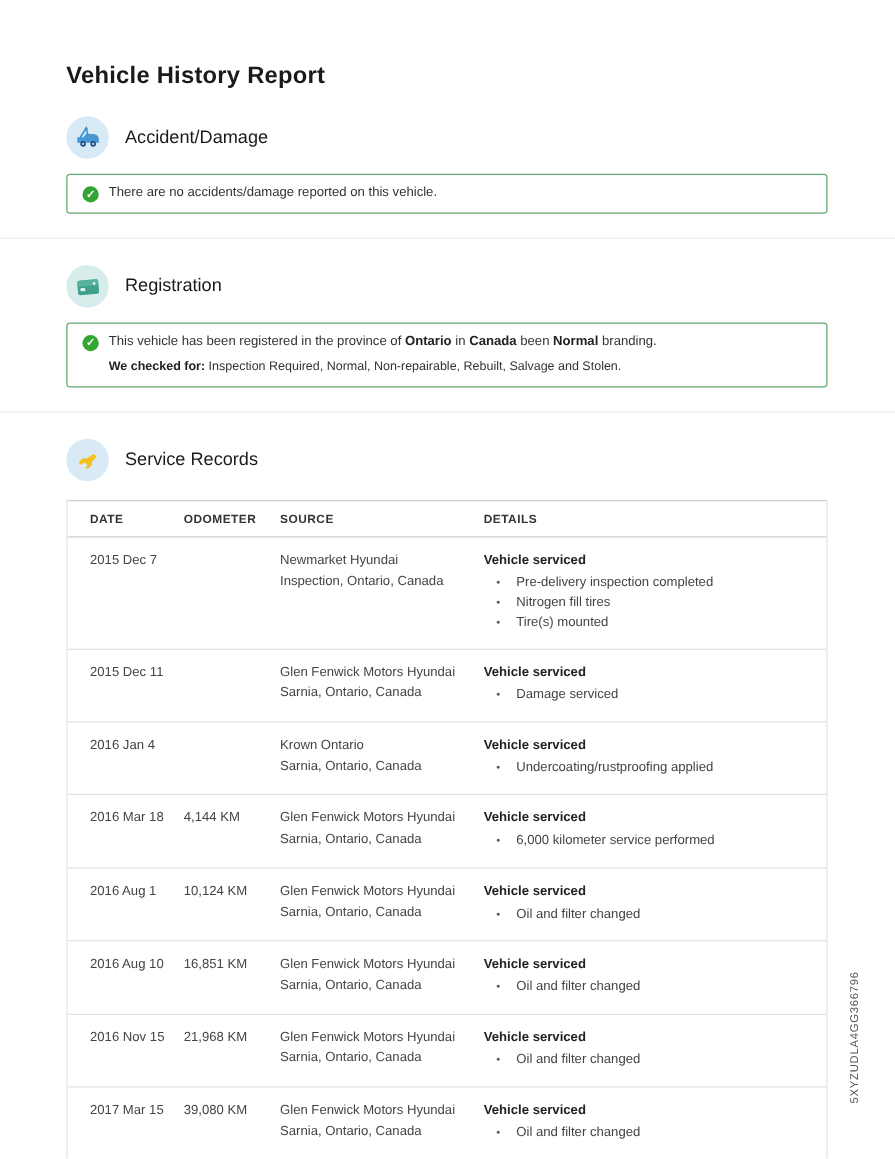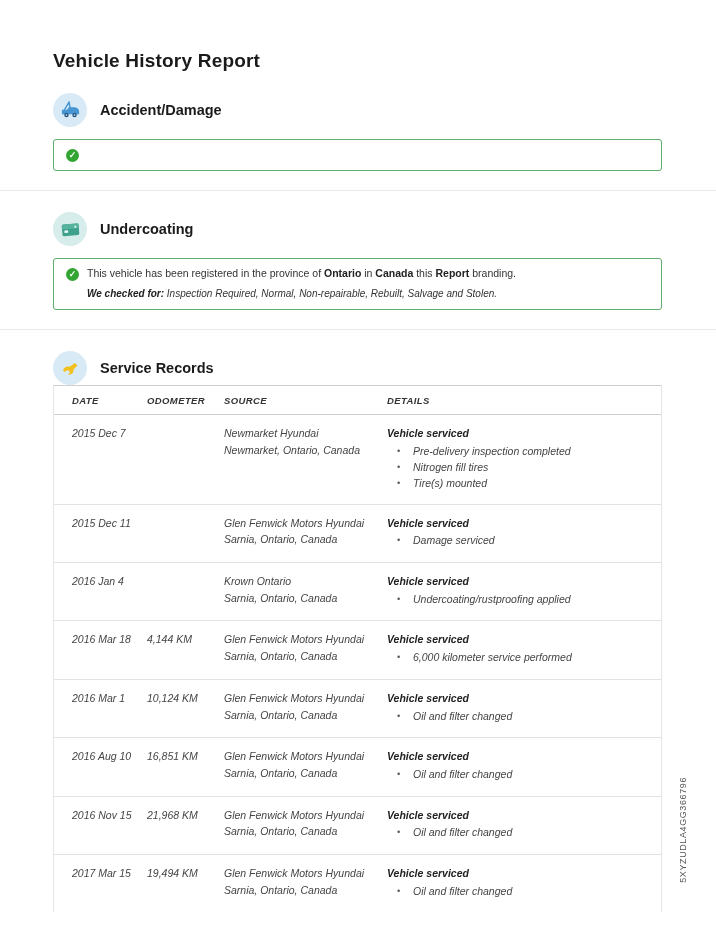--- a/index.html
+++ b/index.html
@@ -13,41 +13,41 @@
 
   h1.title { font-size:19px; font-weight:bold; color:#1a1a1a; letter-spacing:.2px; }
 
   .section-header { display:flex; align-items:center; gap:13px; margin-top:21px; }
   .icon-circle {
     width:34px; height:34px; border-radius:50%;
     display:flex; align-items:center; justify-content:center; flex:0 0 auto;
   }
   .halo-blue { background:#d9eaf7; }
   .halo-teal { background:#d7edec; }
-  .section-title { font-size:14.5px; font-weight:bold; color:#1a1a1a; }
+  .section-title { font-size:14.5px; font-weight:normal; color:#1a1a1a; }
 
   .banner {
     margin-top:12px; border:1px solid #5fae6e; border-radius:3px;
     background:#fff; padding:8px 12px; font-size:10.5px; color:#333;
   }
   .banner-line { display:flex; align-items:flex-start; gap:8px; white-space:pre-wrap; }
   .check {
     width:13px; height:13px; border-radius:50%; background:#33a532; color:#fff;
     font-size:9px; line-height:13px; text-align:center; flex:0 0 auto; margin-top:1px;
     font-weight:bold;
   }
   .banner b { color:#222; }
-  .checked-line { margin:7px 0 2px 21px; font-style:italic; font-size:10px; color:#333; white-space:pre-wrap; }
+  .checked-line { margin:7px 0 2px 21px; font-size:10px; color:#333; white-space:pre-wrap; }
   .checked-line b { font-weight:bold; }
 
   .full-divider { height:1px; background:#e9e9e9; margin:19px -54px 0 -53px; }
 
   
   .table-wrap {
-    border-left:1px solid #e4e4e4; border-right:1px solid #e4e4e4;font-style:italic;
+    margin-top:15px; border-left:1px solid #e4e4e4; border-right:1px solid #e4e4e4;
   }
   .t-head {
     display:grid; grid-template-columns:75px 77px 163px 1fr;
     padding:9px 0 8px 18px; border-top:1px solid #cfcfcf; border-bottom:1px solid #cfcfcf;
     font-size:9.5px; font-weight:bold; color:#333; letter-spacing:.4px;
   }
   .t-row {
     display:grid; grid-template-columns:75px 77px 163px 1fr;
     padding:11px 6px 13px 18px; border-top:1px solid #e2e2e2;
     font-size:10.5px; color:#444; line-height:1.4;
@@ -82,42 +82,43 @@
           <circle cx="16.2" cy="16.8" r="2.3" fill="#1d4f79"></circle>
           <circle cx="7.8" cy="16.8" r="0.9" fill="#cfe4f6"></circle>
           <circle cx="16.2" cy="16.8" r="0.9" fill="#cfe4f6"></circle>
         </svg>
       </span>
       <h2 class="section-title">Accident/Damage</h2>
     </div>
     <div class="banner">
       <div class="banner-line">
         <span class="check">✓</span>
+        <span>There are no accidents/damage reported on this vehicle.</span>
       </div>
     </div>
 
     <div class="full-divider"></div>
 
     <div class="section-header">
       <span class="icon-circle halo-teal">
         <svg width="23" height="23" viewBox="0 0 24 24" aria-hidden="true">
           <g transform="rotate(-5 12 12)">
             <rect x="3.2" y="6.2" width="17.6" height="12.2" rx="1.8" fill="#3fa08c"></rect>
             <rect x="3.2" y="6.2" width="17.6" height="5" rx="1.8" fill="#55b39e"></rect>
             <rect x="5.4" y="12.6" width="4" height="2.6" rx="0.6" fill="#e8f6f1"></rect>
             <circle cx="17.2" cy="9.6" r="1.2" fill="#d9f2ea"></circle>
           </g>
         </svg>
       </span>
-      <h2 class="section-title">Undercoating</h2>
+      <h2 class="section-title">Registration</h2>
     </div>
     <div class="banner">
       <div class="banner-line">
         <span class="check">✓</span>
-        <span><span>This vehicle has been registered in the province of </span><b>Ontario</b><span> in </span><b>Canada</b><span> this </span><b>Report</b><span> branding.</span></span>
+        <span><span>This vehicle has been registered in the province of </span><b>Ontario</b><span> in </span><b>Canada</b><span> been </span><b>Normal</b><span> branding.</span></span>
       </div>
       <div class="checked-line"><b>We checked for: </b><span>Inspection Required, Normal, Non-repairable, Rebuilt, Salvage and Stolen.</span></div>
     </div>
 
     <div class="full-divider"></div>
 
     <div class="section-header">
       <span class="icon-circle halo-blue">
         <svg width="23" height="23" viewBox="0 0 24 24" aria-hidden="true">
           <path d="M4.5 14.5 C4.5 11 8.2 9.2 11 10.3 L16.6 6.2 L19.2 8.8 L15 13.4 C15.8 16.4 12.8 19.2 9.4 18.4 L11.6 15.9 L9.2 13.6 L6.2 15.6 Z" fill="#f2c11e"></path>
@@ -133,21 +134,21 @@
         <div>ODOMETER</div>
         <div>SOURCE</div>
         <div>DETAILS</div>
       </div>
       <div>
           <div class="t-row">
             <div class="c-date">2015 Dec 7</div>
             <div class="c-odo"></div>
             <div class="c-src">
               <div>Newmarket Hyundai</div>
-              <div>Newmarket, Ontario, Canada</div>
+              <div>Inspection, Ontario, Canada</div>
             </div>
             <div class="c-det">
               <div class="det-title">Vehicle serviced</div>
               <div class="bullet">
                 <span class="dot">•</span>
                 <span>Pre-delivery inspection completed</span>
               </div>
               <div class="bullet">
                 <span class="dot">•</span>
                 <span>Nitrogen fill tires</span>
@@ -197,21 +198,21 @@
             </div>
             <div class="c-det">
               <div class="det-title">Vehicle serviced</div>
               <div class="bullet">
                 <span class="dot">•</span>
                 <span>6,000 kilometer service performed</span>
               </div>
             </div>
           </div>
           <div class="t-row">
-            <div class="c-date">2016 Mar 1</div>
+            <div class="c-date">2016 Aug 1</div>
             <div class="c-odo">10,124 KM</div>
             <div class="c-src">
               <div>Glen Fenwick Motors Hyundai</div>
               <div>Sarnia, Ontario, Canada</div>
             </div>
             <div class="c-det">
               <div class="det-title">Vehicle serviced</div>
               <div class="bullet">
                 <span class="dot">•</span>
                 <span>Oil and filter changed</span>
@@ -243,21 +244,21 @@
             <div class="c-det">
               <div class="det-title">Vehicle serviced</div>
               <div class="bullet">
                 <span class="dot">•</span>
                 <span>Oil and filter changed</span>
               </div>
             </div>
           </div>
           <div class="t-row">
             <div class="c-date">2017 Mar 15</div>
-            <div class="c-odo">19,494 KM</div>
+            <div class="c-odo">39,080 KM</div>
             <div class="c-src">
               <div>Glen Fenwick Motors Hyundai</div>
               <div>Sarnia, Ontario, Canada</div>
             </div>
             <div class="c-det">
               <div class="det-title">Vehicle serviced</div>
               <div class="bullet">
                 <span class="dot">•</span>
                 <span>Oil and filter changed</span>
               </div>

